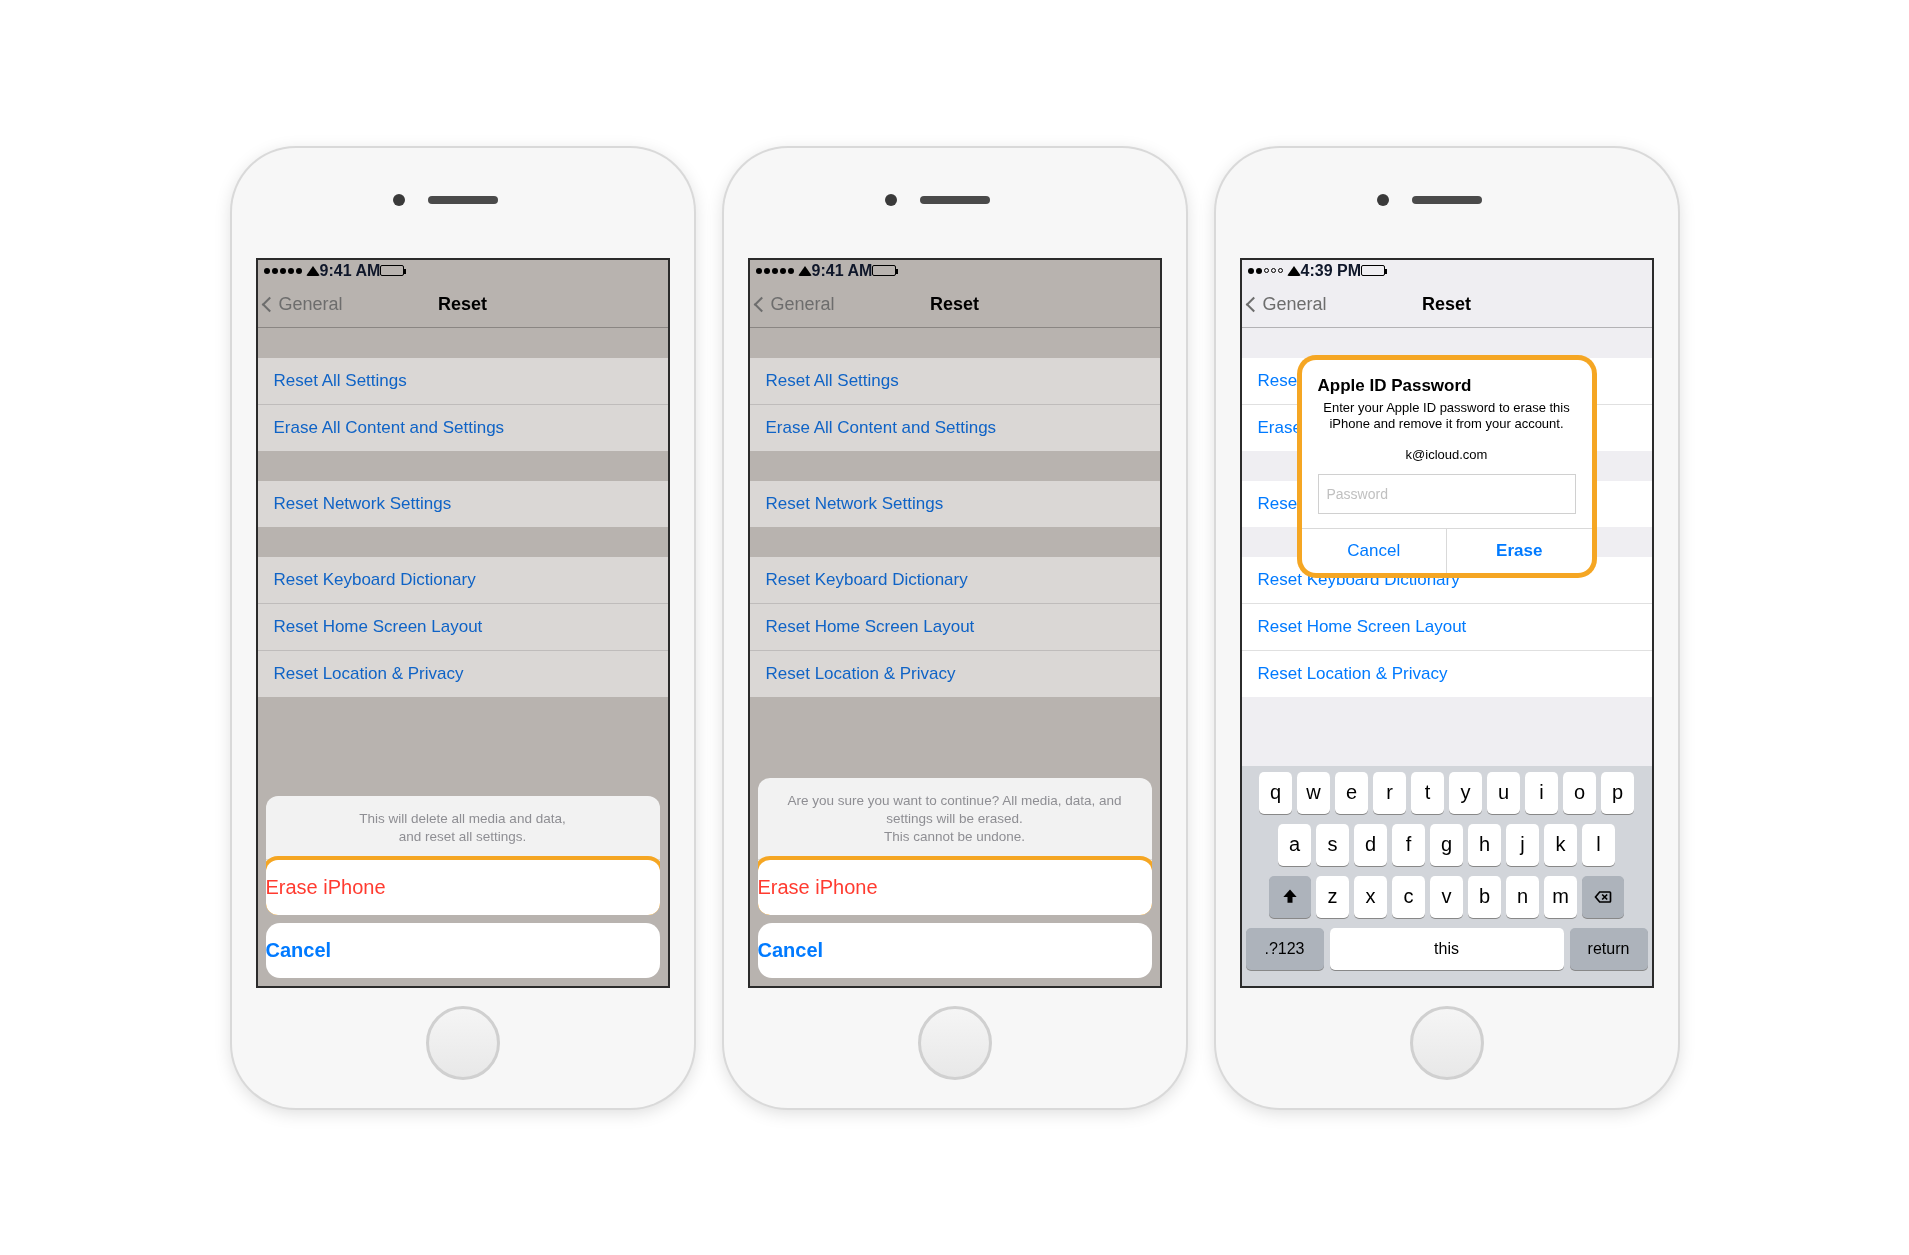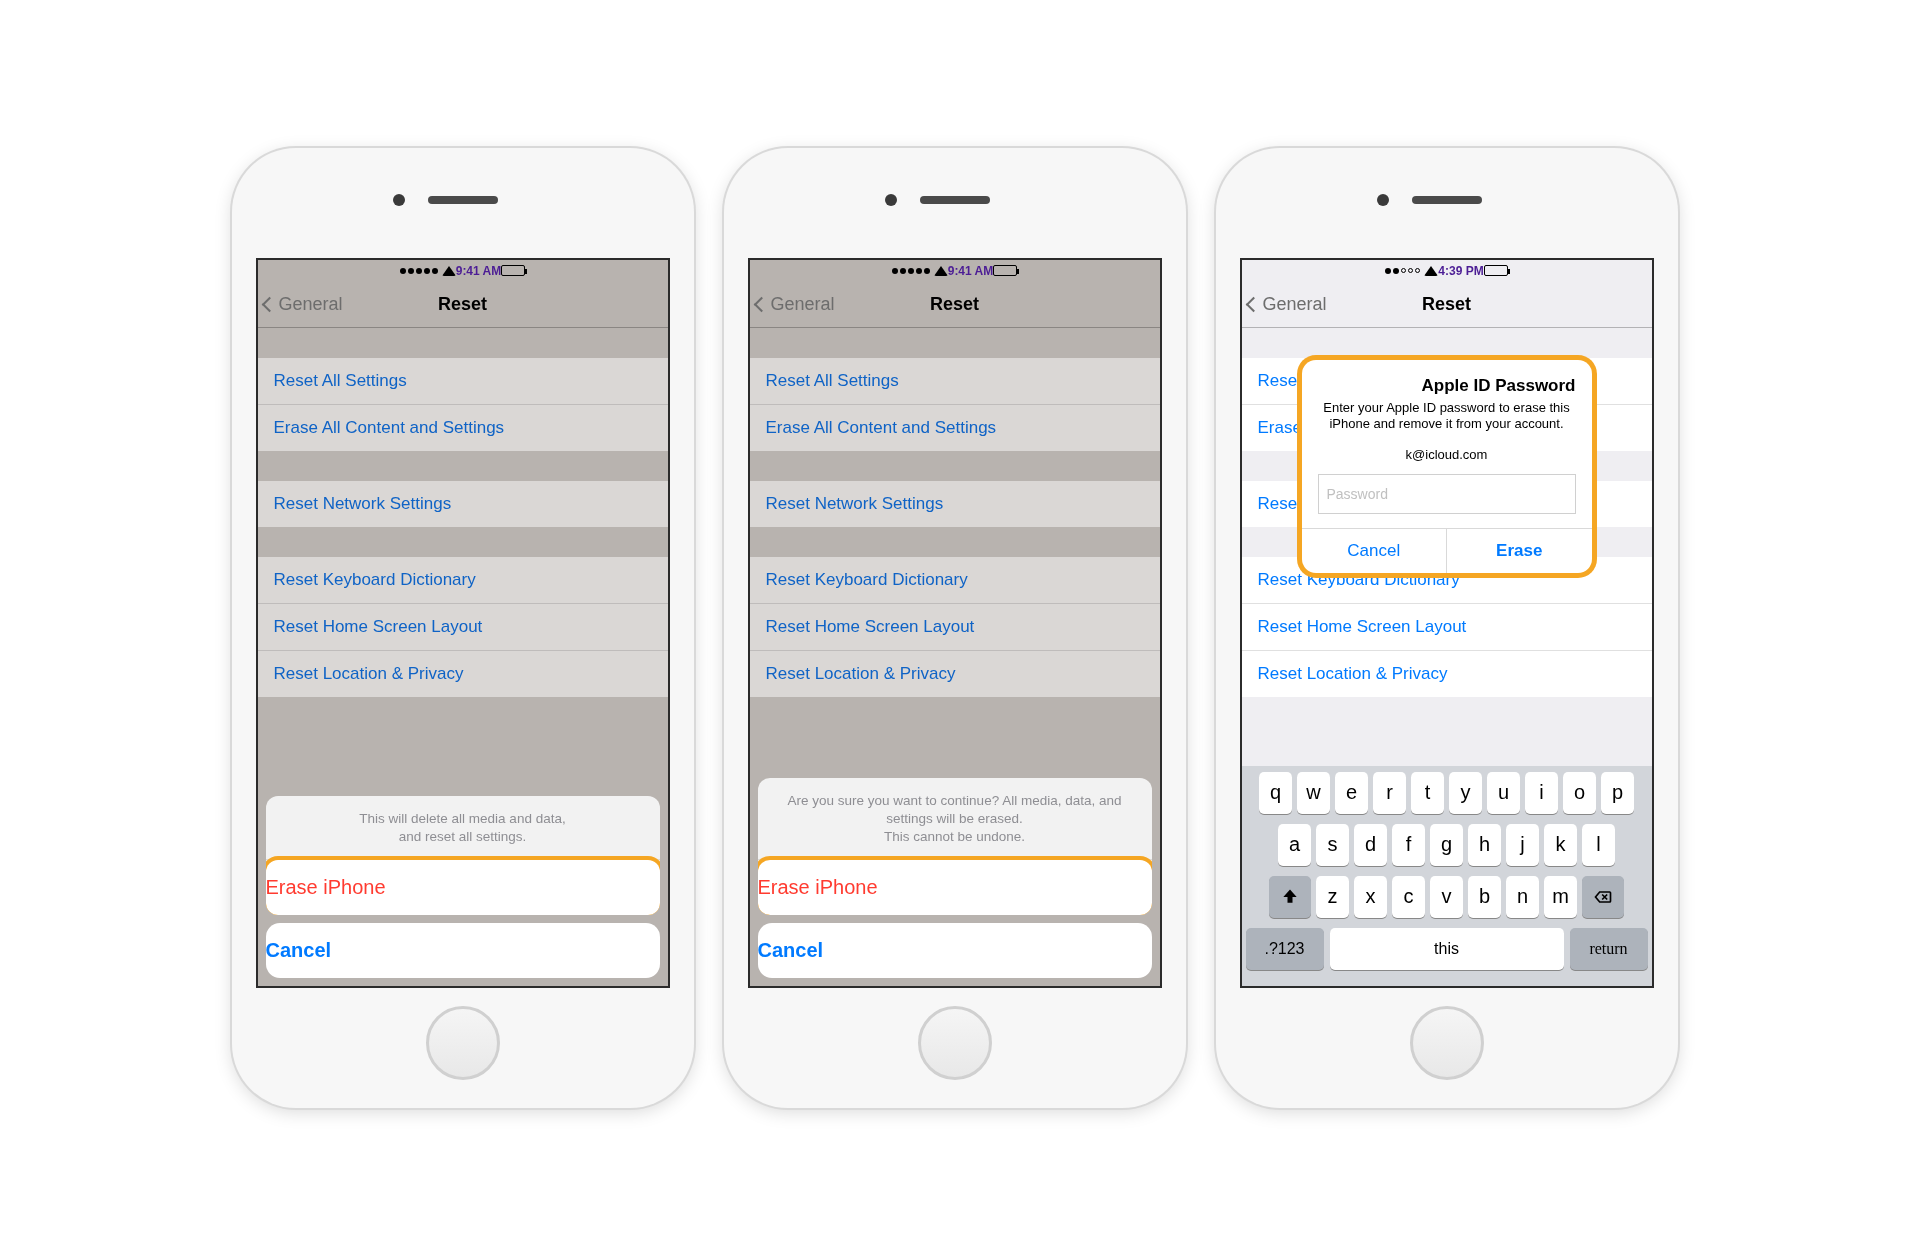--- a/index.html
+++ b/index.html
@@ -58,25 +58,25 @@
     display: flex;
     flex-direction: column;
   }
   .screen.no-dim { background:#efeef2; }
 
   
   .status {
     height: 22px;
     display: flex;
     align-items: center;
-    justify-content: center;
+    justify-content: flex-start;
     padding: 0 6px;
-    font-size: 12px;
+    font-size: 16px;
     font-weight: 600;
-    color: #4c1d95;
+    color: #0f172a;
   }
   .status .left, .status .right { display:flex; align-items:center; gap:4px; }
   .sig-dots { display:flex; gap:2px; }
   .sig-dots span { width:6px; height:6px; border-radius:50%; background:#000; }
   .sig-dots span.empty { background:transparent; border:1px solid #000; width:5px; height:5px; }
   .wifi-ic { width:0; height:0; border-left:7px solid transparent; border-right:7px solid transparent; border-bottom:10px solid #000; border-radius:2px; }
   .batt {
     width:24px; height:11px; border:1px solid #000; border-radius:2px;
     position:relative;
   }
@@ -162,21 +162,21 @@
     top: 100px;
     left: 50%;
     transform: translateX(-50%);
     width: 290px;
     background:#fff;
     border-radius:14px;
     box-shadow: 0 0 0 5px #f5a623;
     overflow:hidden;
     z-index:5;
   }
-  .alert-title { font-weight:600; font-size:17px; text-align:right; padding:16px 16px 4px; }
+  .alert-title { font-weight:600; font-size:17px; text-align:left; padding:16px 16px 4px; }
   .alert-body  { font-size:13px; text-align:center; color:#000; padding:0 14px 10px; line-height:1.3; }
   .alert-email { font-size:13px; text-align:center; padding:4px 0 12px; }
   .alert-input {
     margin: 0 16px 14px;
     border:1px solid #d0d0d0;
     height:40px;
     padding:0 8px;
     font-size:14px;
     width: calc(100% - 32px);
     color:#007aff;
@@ -202,21 +202,21 @@
     background:#fff;
     border-radius:5px;
     box-shadow:0 1px 0 #888;
     min-width:33px; height:42px;
     display:flex; align-items:center; justify-content:center;
     font-size:20px;
     color:#000;
   }
   .key.fn { background:#adb3bb; font-size:15px; min-width:42px; }
   .key.space { flex:1; font-size:16px; }
-  .key.ret { background:#adb3bb; font-size:16px; min-width:78px;font-family:Liberation Serif, serif; }
+  .key.ret { background:#adb3bb; font-size:16px; min-width:78px; }
   .key.symnum { background:#adb3bb; font-size:16px; min-width:78px; }
   .key.shift svg, .key.del svg { width:20px; height:20px; }
   .krow.bottom { gap:6px; }
 
 </style>
 </head>
 <body>
 
 <div class="phone">
   <div class="speaker"></div>

